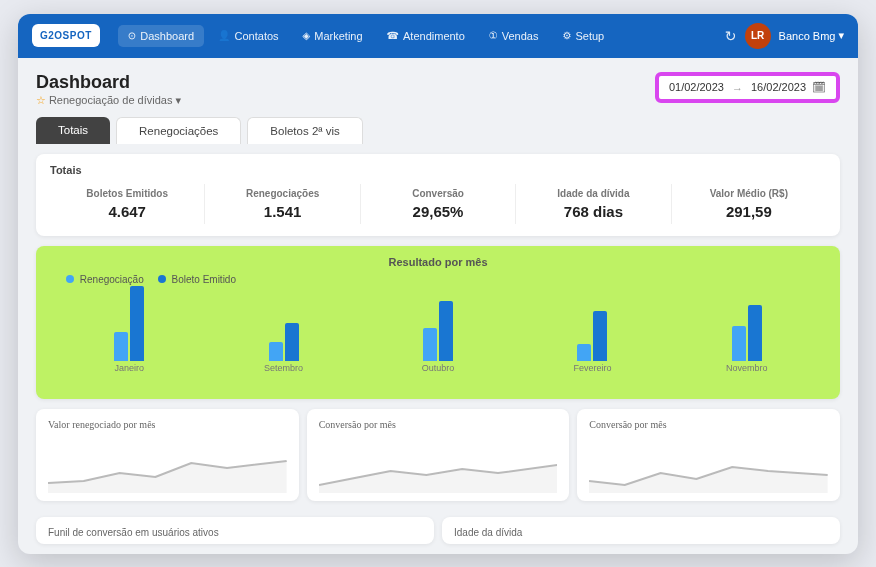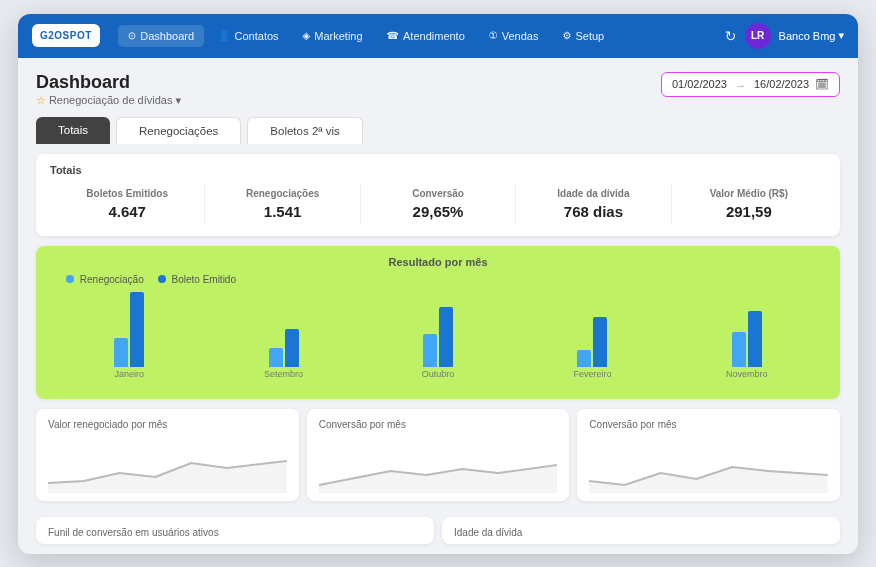--- a/index.html
+++ b/index.html
@@ -70,21 +70,21 @@
     .nav-refresh {
       color: white;
       font-size: 14px;
       cursor: pointer;
       opacity: 0.85;
     }
     .nav-avatar {
       width: 26px;
       height: 26px;
       border-radius: 50%;
-      background: #6d28d9;
+      background: #c2410c;
       display: flex;
       align-items: center;
       justify-content: center;
       color: white;
       font-size: 10px;
       font-weight: 700;
     }
     .nav-company {
       color: white;
       font-size: 11px;
@@ -120,21 +120,21 @@
       align-items: center;
       gap: 3px;
       margin-top: 1px;
       cursor: pointer;
     }
     .star-icon { color: #f5a623; }
     .date-filter {
       display: flex;
       align-items: center;
       gap: 6px;
-      border: 1px solid #d946ef;
+      border: 4px solid #d946ef;
       border-radius: 6px;
       padding: 5px 10px;
       background: white;
       font-size: 11px;
       color: #333;
       cursor: pointer;
     }
     .date-sep { color: #999; margin: 0 2px; }
     
     .tabs-row {
@@ -219,21 +219,21 @@
     }
     .legend-dot {
       width: 8px;
       height: 8px;
       border-radius: 50%;
       display: inline-block;
       margin-right: 3px;
     }
     .bar-chart {
       display: flex;
-      align-items: center;
+      align-items: flex-end;
       gap: 28px;
       height: 100px;
       padding-bottom: 18px;
       position: relative;
     }
     .bar-group {
       display: flex;
       flex-direction: column;
       align-items: center;
       gap: 0;
@@ -265,20 +265,21 @@
       flex: 1;
     }
     .mini-card {
       background: white;
       border-radius: 8px;
       padding: 10px 12px 8px;
       box-shadow: 0 1px 4px rgba(0,0,0,0.07);
       flex: 1;
       display: flex;
       flex-direction: column;
+      font-family: Liberation Serif, serif;
     }
     .mini-title {
       font-size: 10px;
       color: #666;
       font-weight: 500;
       margin-bottom: 6px;
     }
     
     .sparkline-area {
       flex: 1;

